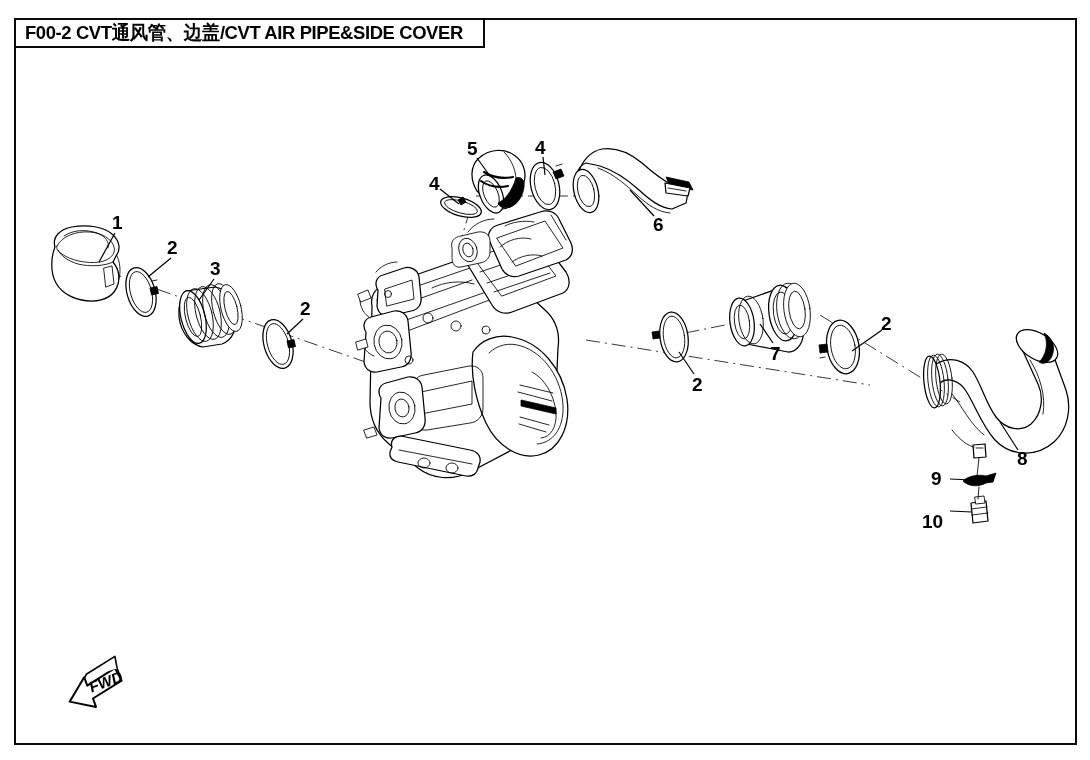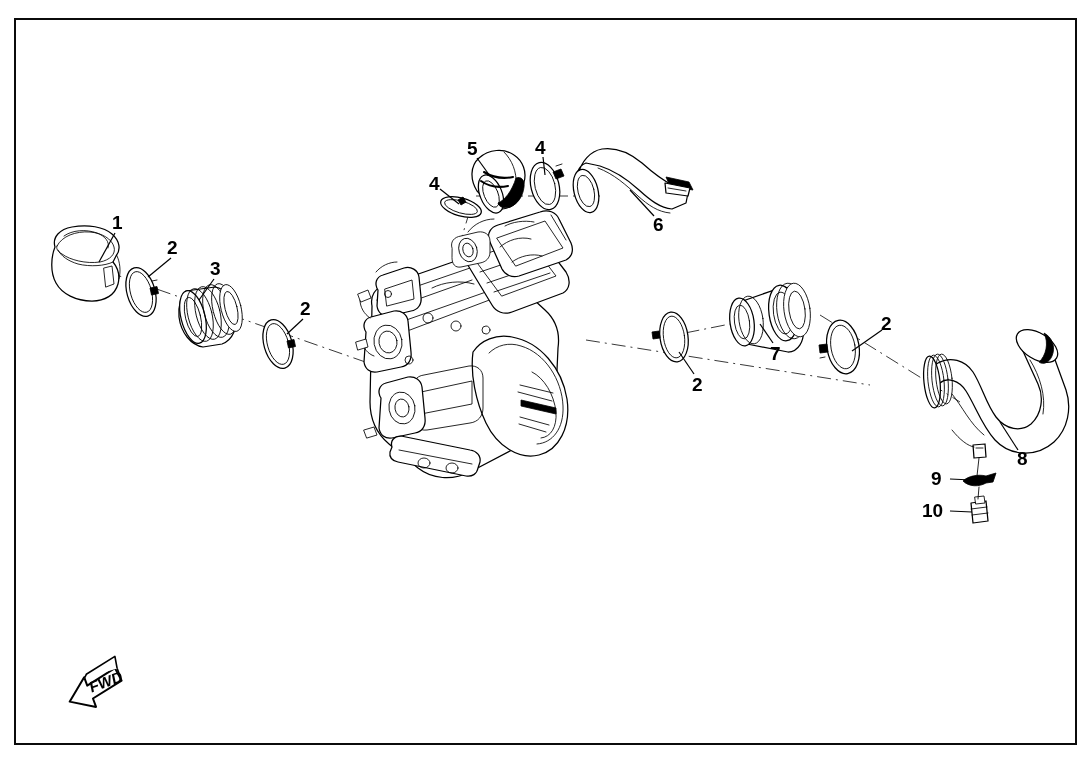--- a/index.html
+++ b/index.html
@@ -396,25 +396,28 @@
   <div class="callout" style="left:300px; top:299px;">2</div>
   <div class="callout" style="left:429px; top:174px;">4</div>
   <div class="callout" style="left:467px; top:139px;">5</div>
   <div class="callout" style="left:535px; top:138px;">4</div>
   <div class="callout" style="left:653px; top:215px;">6</div>
   <div class="callout" style="left:692px; top:375px;">2</div>
   <div class="callout" style="left:770px; top:344px;">7</div>
   <div class="callout" style="left:881px; top:314px;">2</div>
   <div class="callout" style="left:1017px; top:449px;">8</div>
   <div class="callout" style="left:931px; top:469px;">9</div>
-  <div class="callout" style="left:922px; top:501px;">10</div>
+  <div class="callout" style="left:922px; top:512px;">10</div>
 
   <svg id="fwd-badge" viewBox="0 0 80 62">
     <g transform="rotate(-20 40 31)">
       <path d="M8 36 L30 18 L30 27 L62 20 L64 34 L31 41 L31 50 Z" fill="#ffffff" stroke="#000000" stroke-width="2" stroke-linejoin="round"></path>
       <path d="M30 19 L33 16 L66 9 L64 21" fill="#ffffff" stroke="#000000" stroke-width="1.6" stroke-linejoin="round"></path>
       <path d="M64 21 L64 34" fill="none" stroke="#000000" stroke-width="1.6"></path>
       <text x="36" y="35" font-family="'Liberation Sans', sans-serif" font-size="15" font-weight="bold" fill="#000000" transform="skewX(-8)">FWD</text>
     </g>
   </svg>
 
+  <div id="title-box">
+    <span id="title-text">F00-2 CVT通风管、边盖/CVT AIR PIPE&amp;SIDE COVER</span>
+  </div>
 
 </div>
 
 </body></html>

